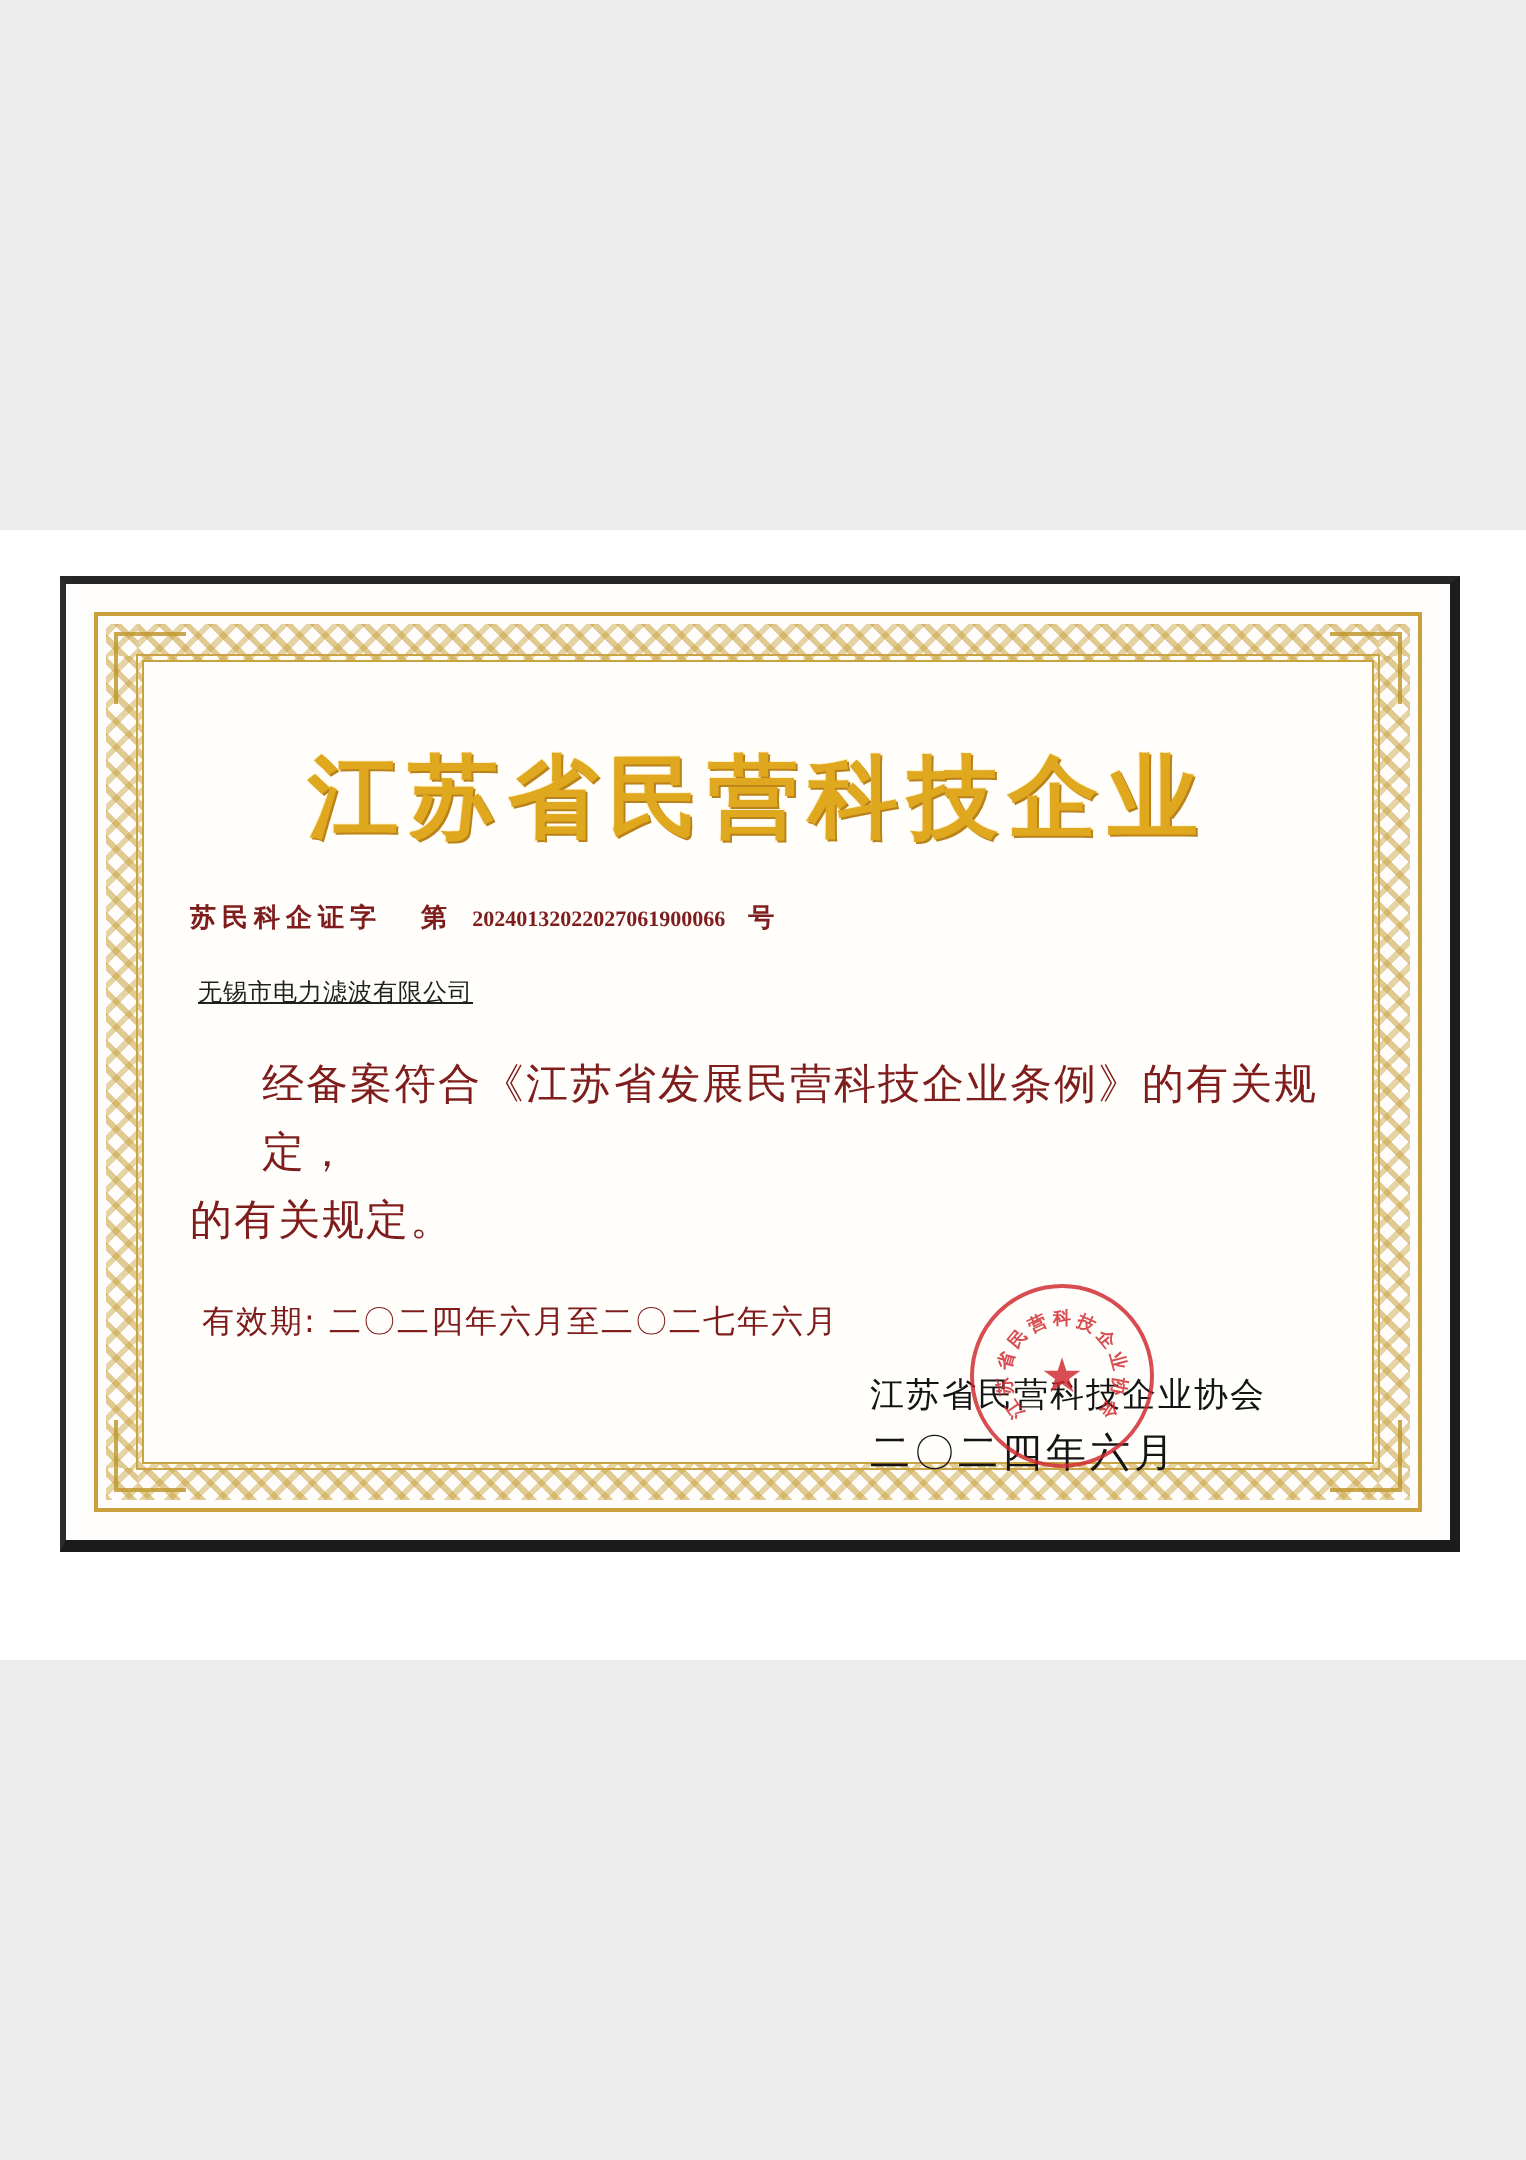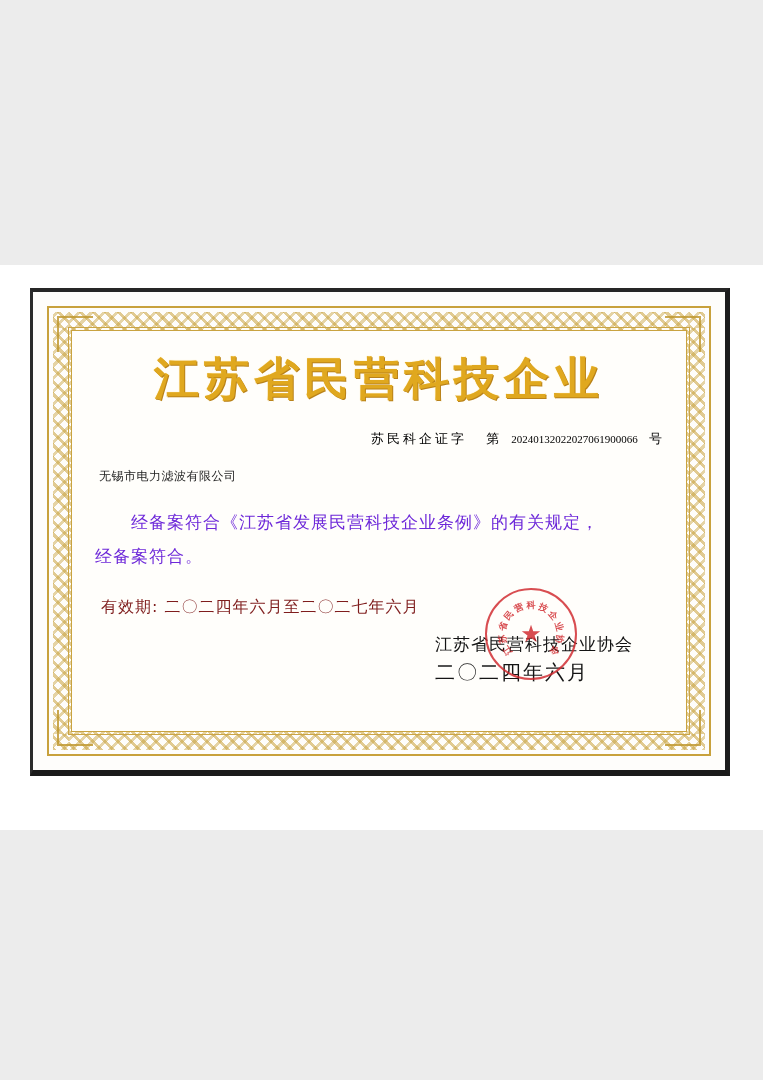--- a/index.html
+++ b/index.html
@@ -103,63 +103,65 @@
   .content {
     position: absolute;
     left: 62px;
     top: 58px;
     right: 62px;
     bottom: 58px;
   }
 
   .cert-title {
     text-align: center;
-    margin-top: 4px;
+    margin-top: 24px;
     font-family: "DejaVu Sans", "Liberation Sans", sans-serif;
     font-size: 45px;
     font-weight: 700;
     letter-spacing: 5px;
     color: #e0a81f;
     text-shadow: 1px 1px 0 #b9821a, 0 0 1px #f6cd5d;
     line-height: 1.1;
     white-space: nowrap;
   }
 
   .serial-row {
     margin-top: 26px;
-    text-align: right;
+    text-align: left;
     font-family: "DejaVu Sans", "Liberation Sans", sans-serif;
     font-size: 13px;
-    color: #000000;
-    letter-spacing: 1px;
+    color: #7f1d1d;
+    letter-spacing: 1px;
+    font-weight: bold;
   }
   .serial-row .lbl { letter-spacing: 3px; }
   .serial-row .di { margin-left: 14px; letter-spacing: 1px; }
   .serial-row .num {
     font-family: "Liberation Serif", serif;
     font-size: 11px;
     letter-spacing: 0;
     margin: 0 6px;
   }
   .serial-row .hao { letter-spacing: 1px; }
 
   .company {
     margin-top: 20px;
     font-family: "DejaVu Sans", "Liberation Sans", sans-serif;
     font-size: 12px;
     color: #1f1f1f;
     letter-spacing: .5px;
     padding-left: 4px;
+    text-decoration: underline;
   }
 
   .body-p {
     margin-top: 20px;
     font-family: "DejaVu Sans", "Liberation Sans", sans-serif;
-    font-size: 17px;
-    color: #6d28d9;
+    font-size: 21px;
+    color: #7f1d1d;
     line-height: 34px;
     letter-spacing: 1px;
   }
   .body-p .indent { padding-left: 36px; }
 
   .validity {
     margin-top: 24px;
     font-family: "DejaVu Sans", "Liberation Sans", sans-serif;
     font-size: 16px;
     color: #7f1d1d;
@@ -249,21 +251,21 @@
         <span class="lbl">苏民科企证字</span>
         <span class="di">第</span>
         <span class="num">20240132022027061900066</span>
         <span class="hao">号</span>
       </div>
 
       <div class="company">无锡市电力滤波有限公司</div>
 
       <div class="body-p">
         <div class="indent">经备案符合《江苏省发展民营科技企业条例》的有关规定，</div>
-        <div>经备案符合。</div>
+        <div>的有关规定。</div>
       </div>
 
       <div class="validity">有效期: 二〇二四年六月至二〇二七年六月</div>
 
       <div class="sign-block">
         <div class="seal">
           <div class="ring-text">
               <span style="transform: rotate(-125deg) translate(-50%, -35px) rotate(0deg);">江</span>
               <span style="transform: rotate(-100deg) translate(-50%, -35px) rotate(0deg);">苏</span>
               <span style="transform: rotate(-75deg) translate(-50%, -35px) rotate(0deg);">省</span>

